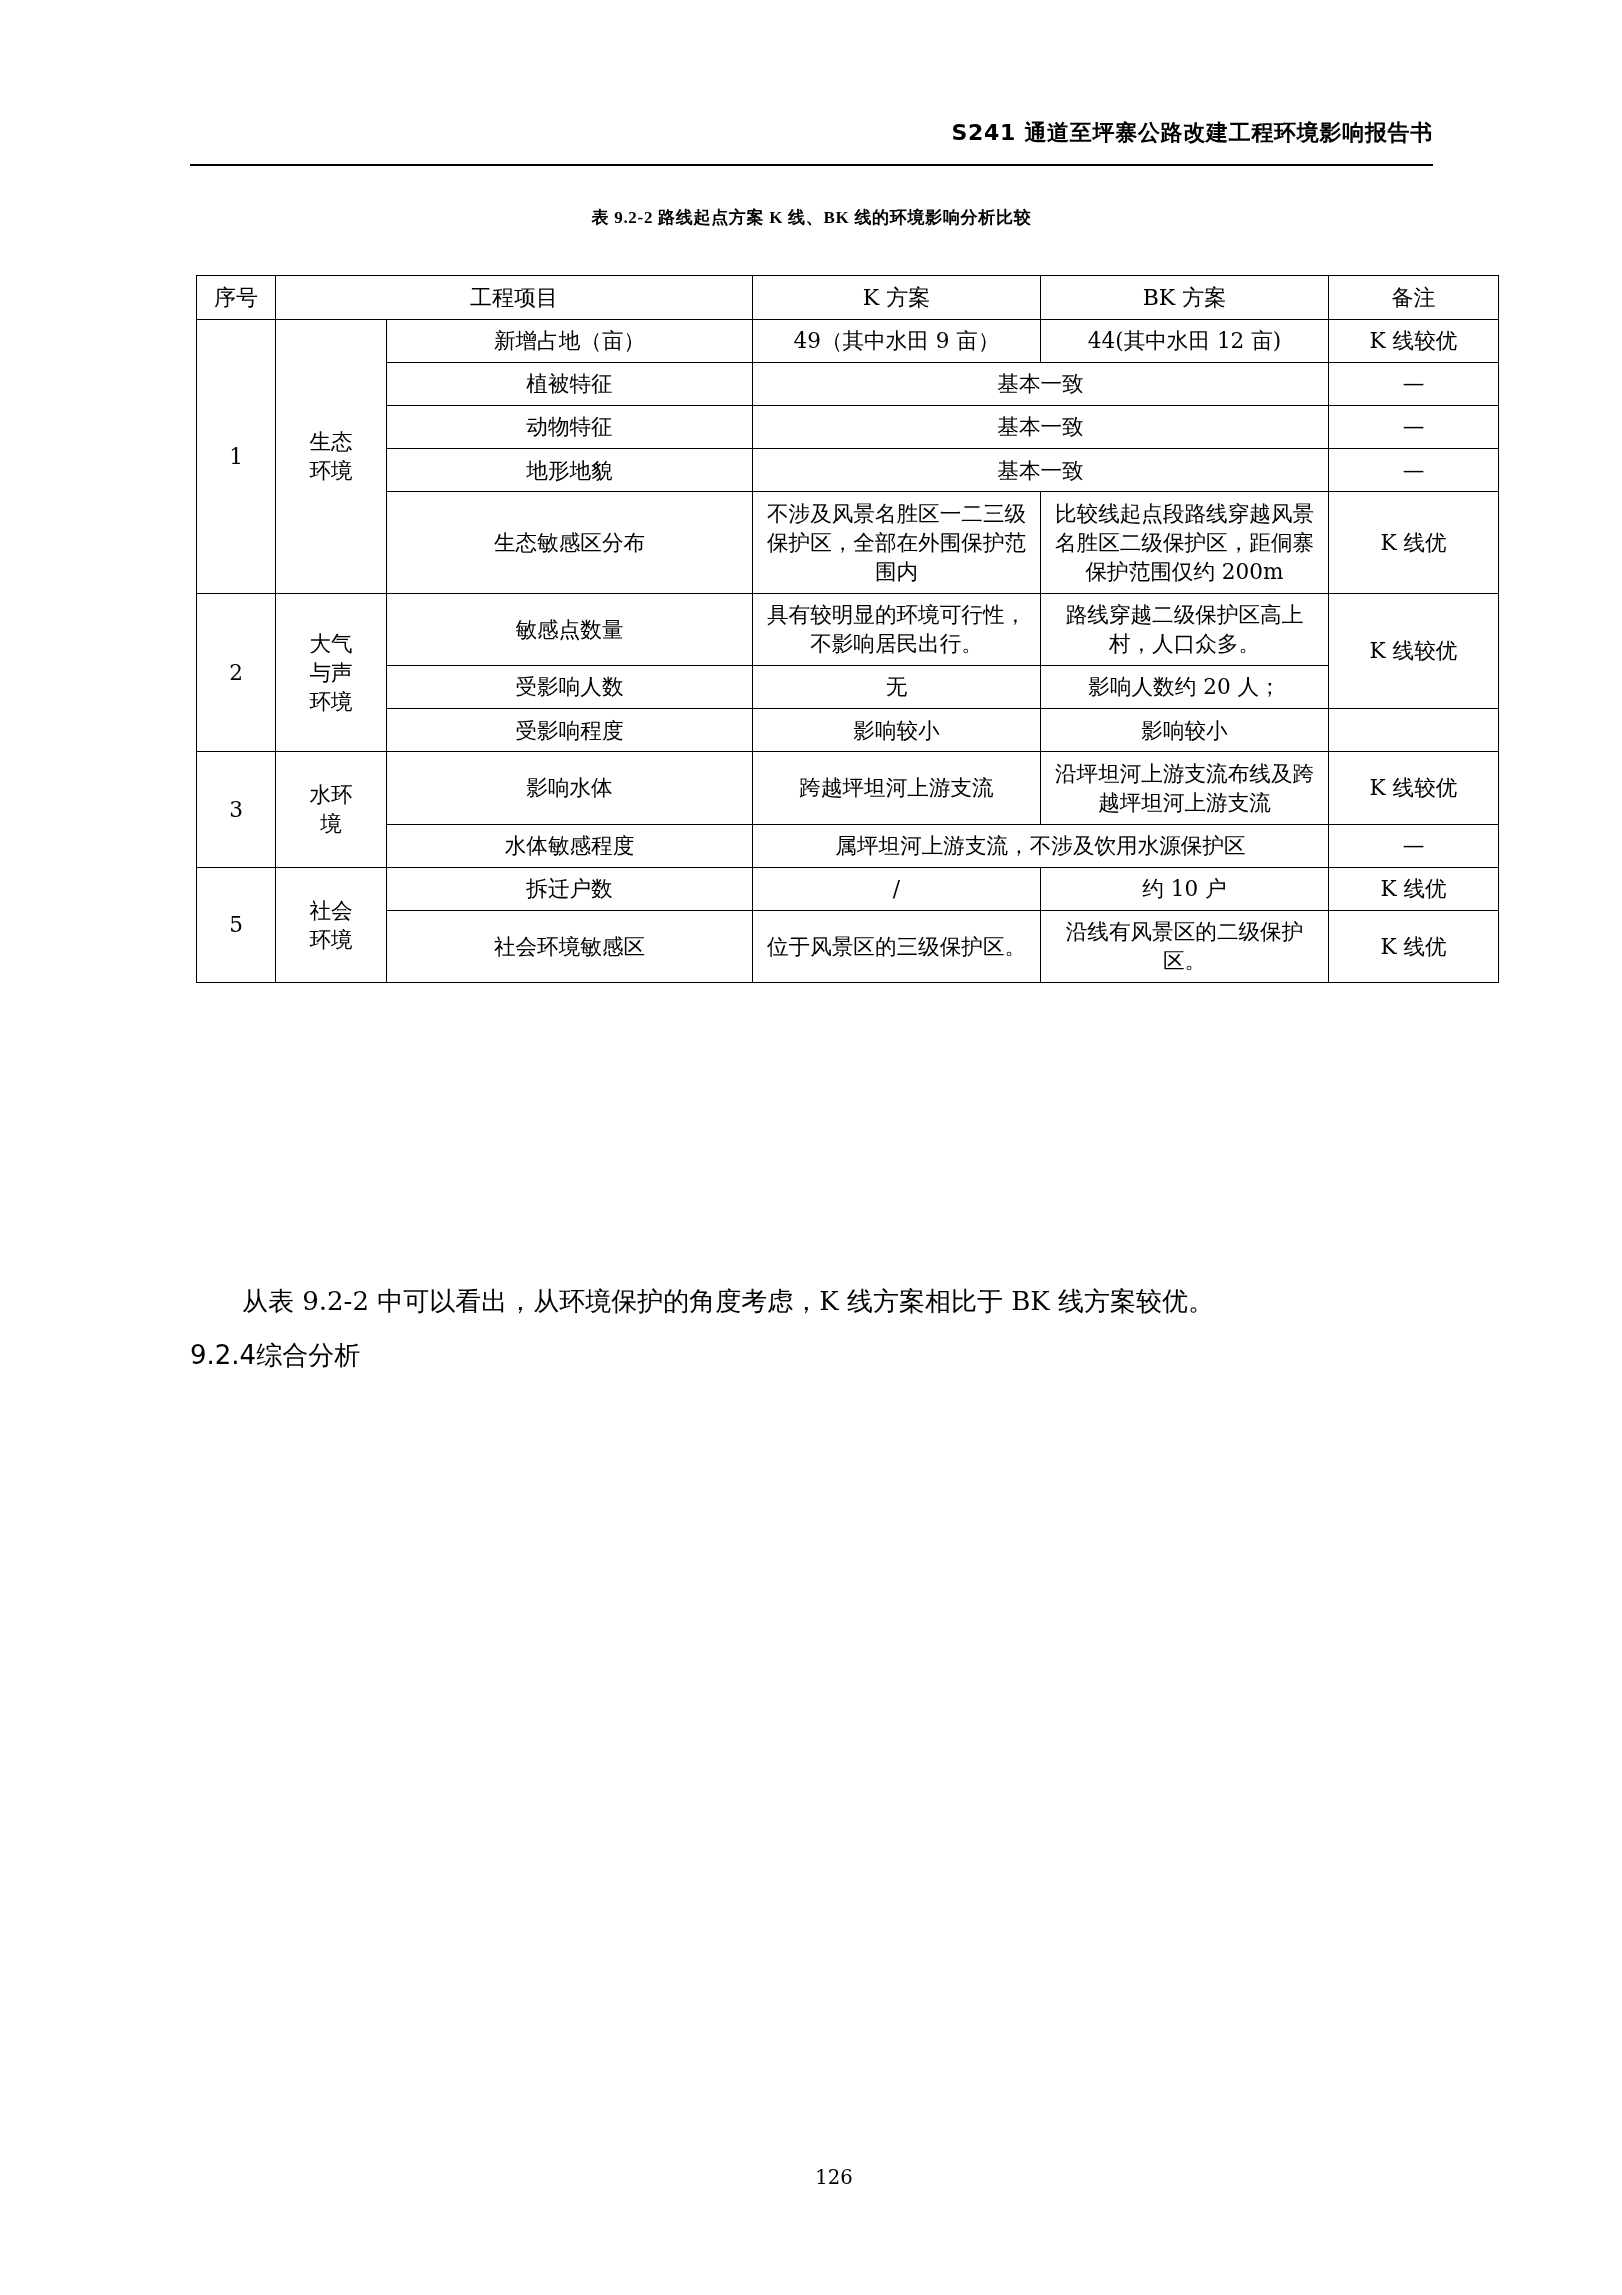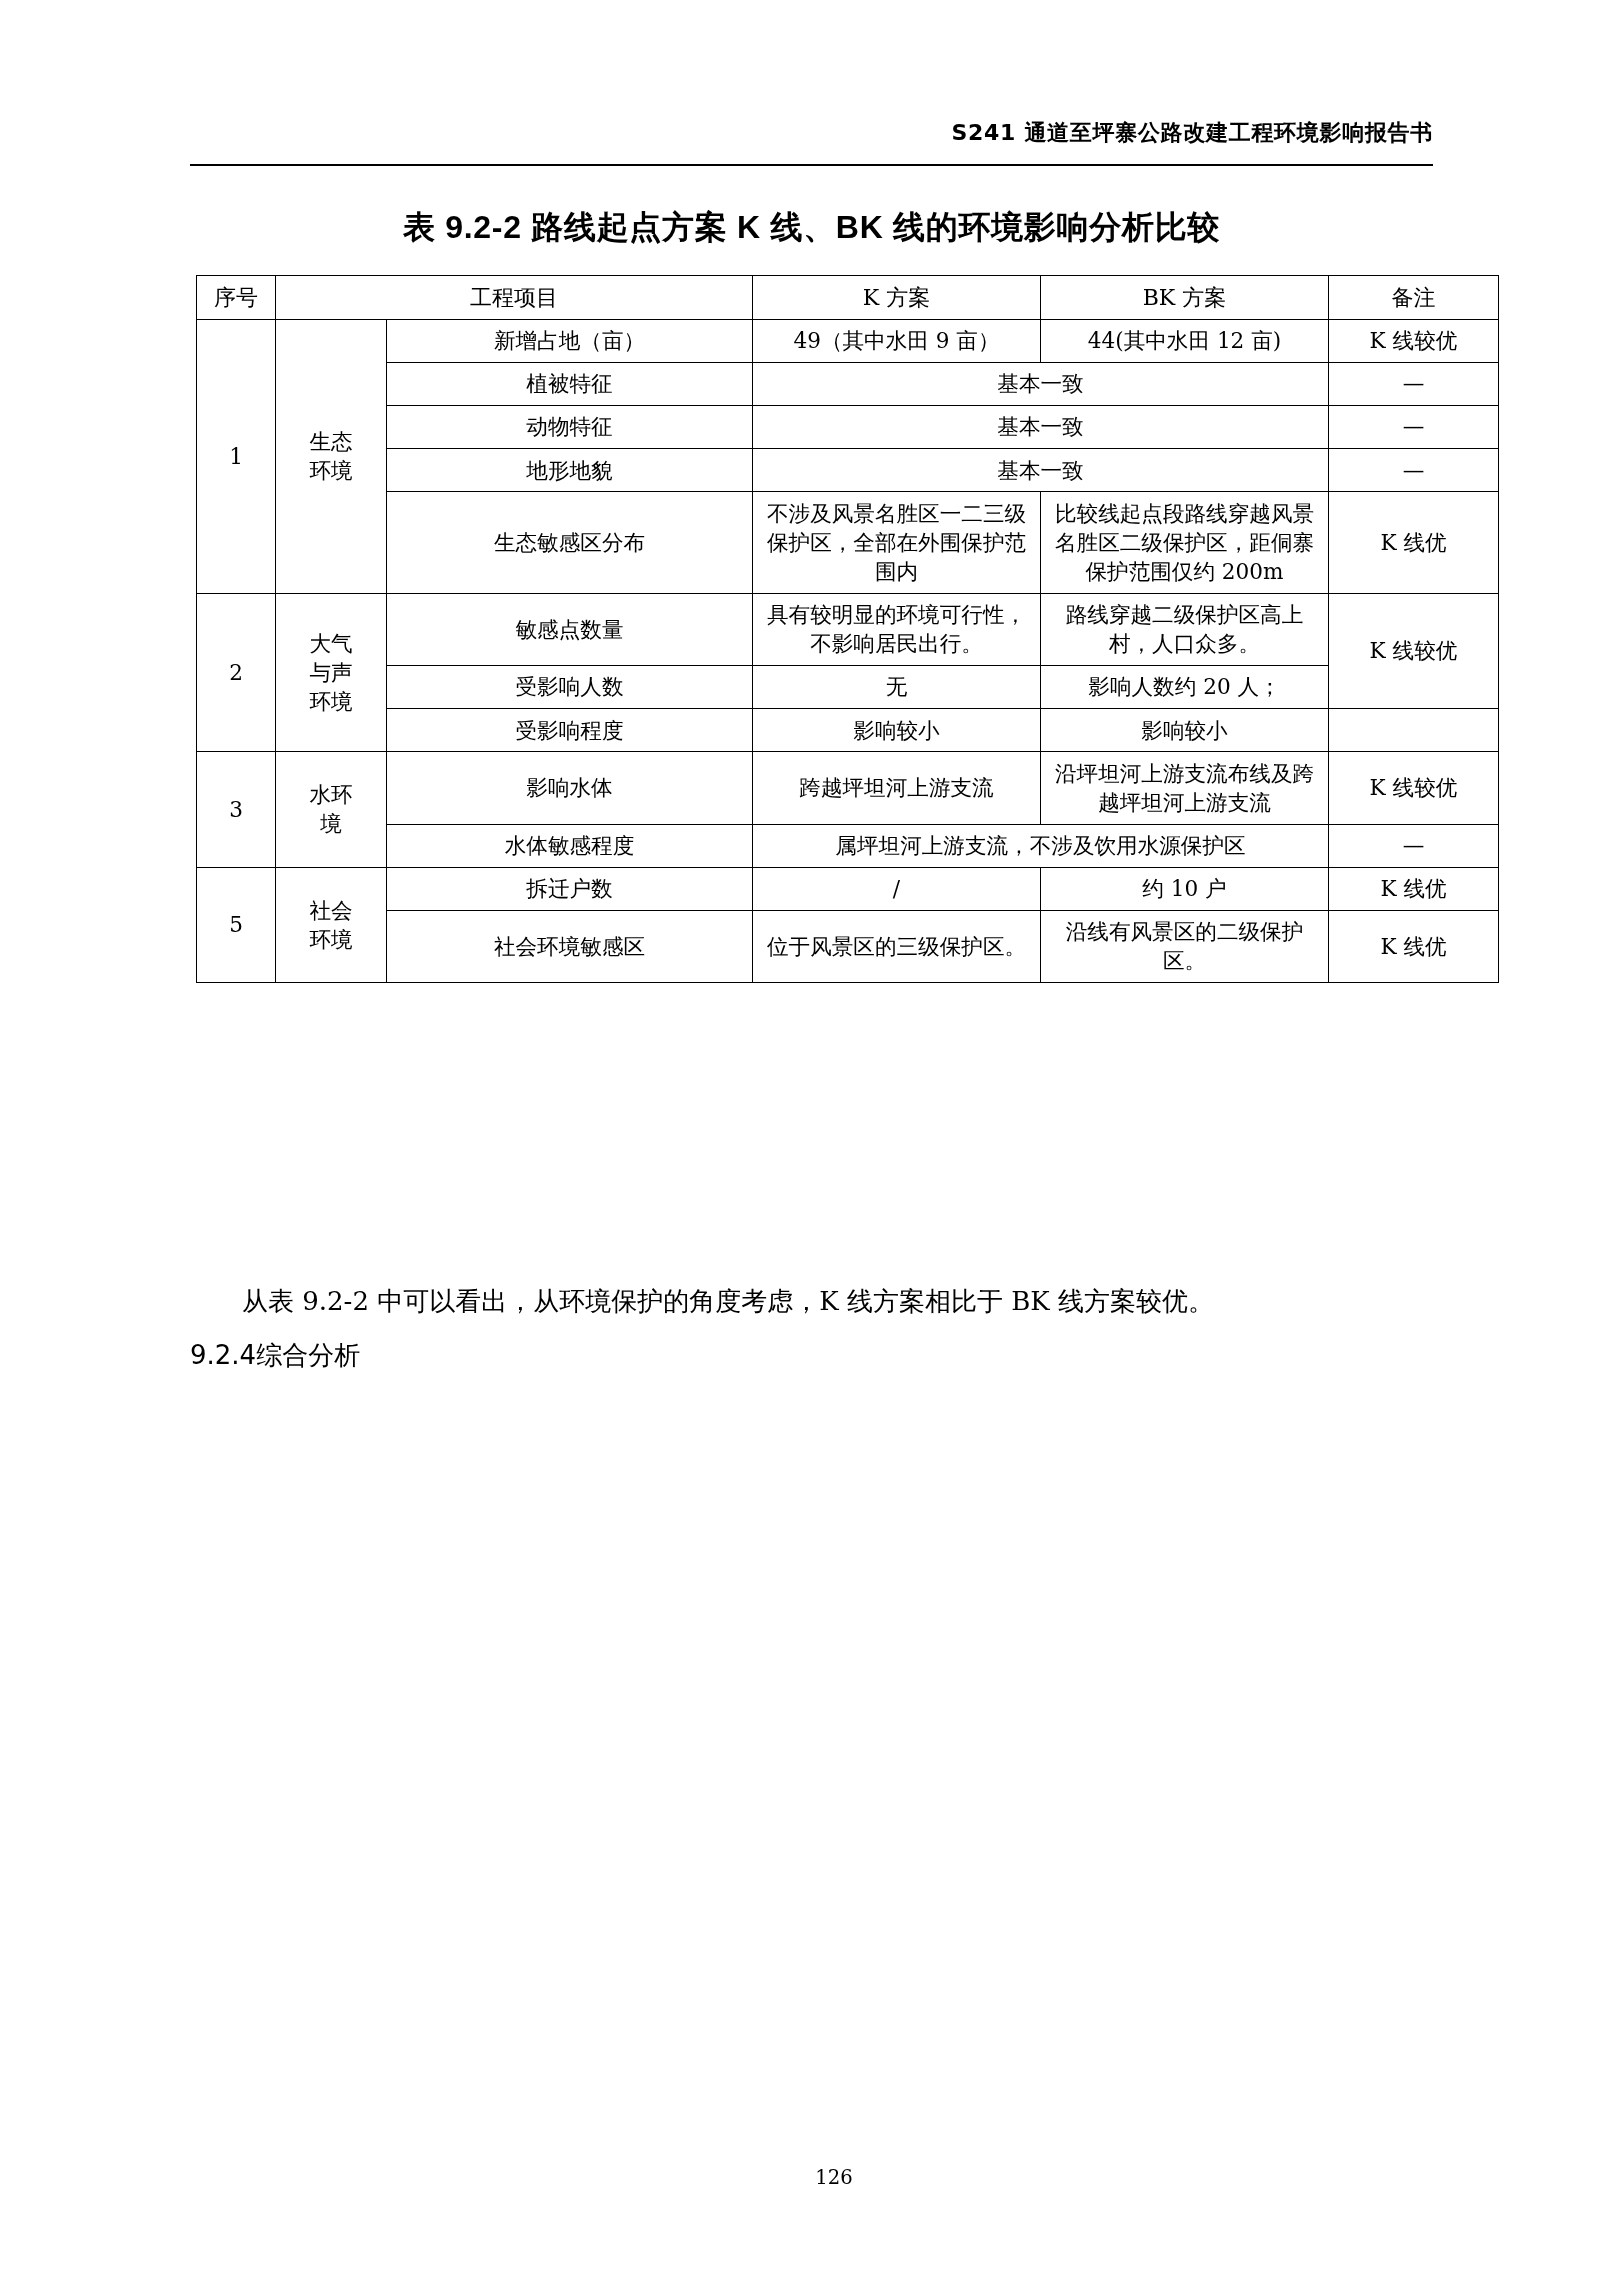--- a/index.html
+++ b/index.html
@@ -42,22 +42,22 @@
     height: 2px;
     background: #000000;
   }
   
   .table-caption {
     position: absolute;
     top: 206px;
     left: 190px;
     width: 1243px;
     text-align: center;
-    font-size: 32px;
-    font-family: Liberation Sans, sans-serif;
+    font-size: 17px;
+    font-family: Liberation Serif, serif;
     font-weight: bold;
     letter-spacing: 0.7px;
   }
   
   .tbl-wrap {
     position: absolute;
     top: 275px;
     left: 196px;
     width: 1237px;
   }

